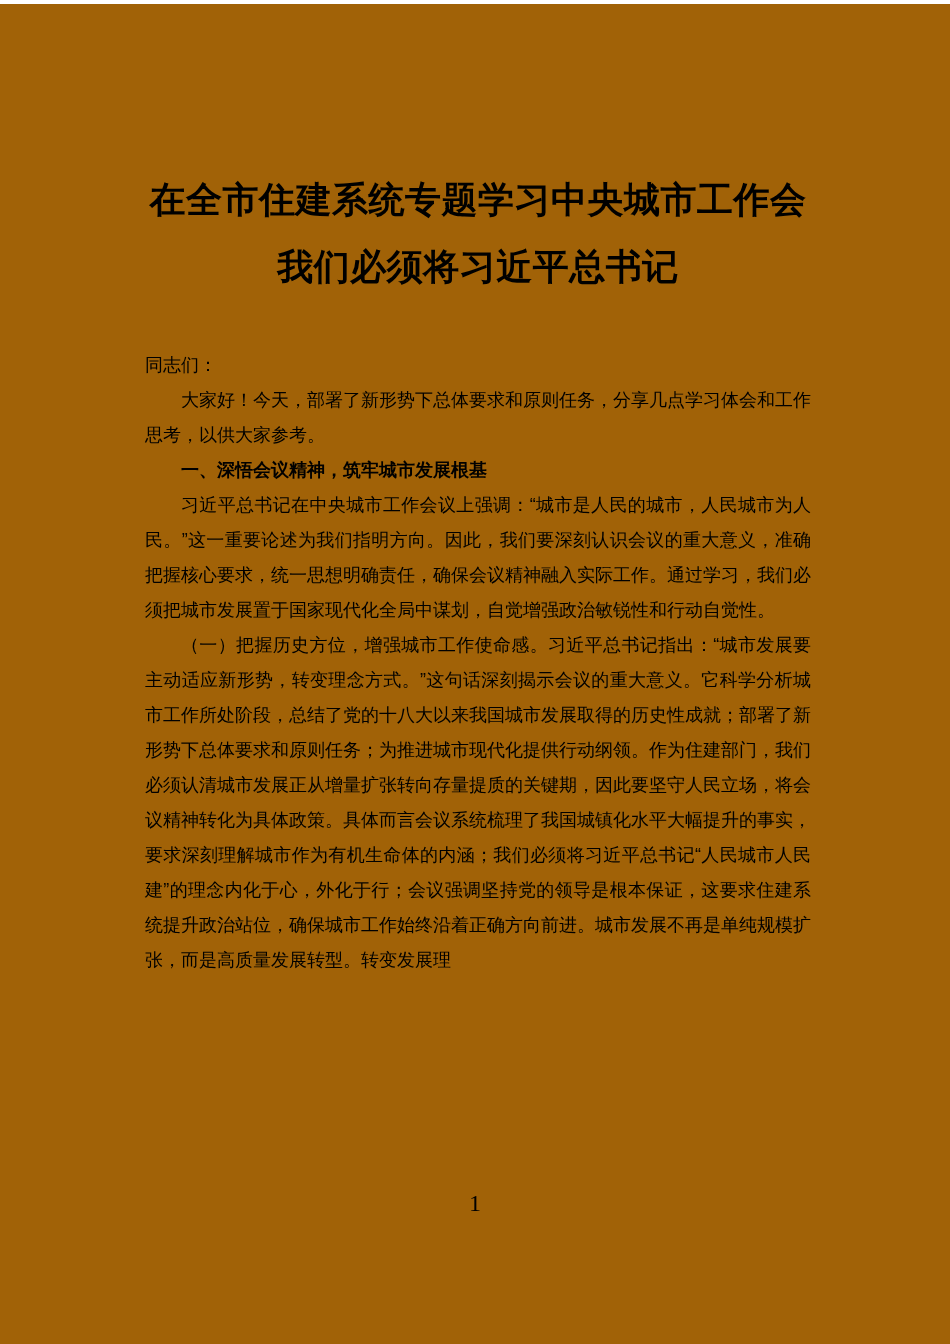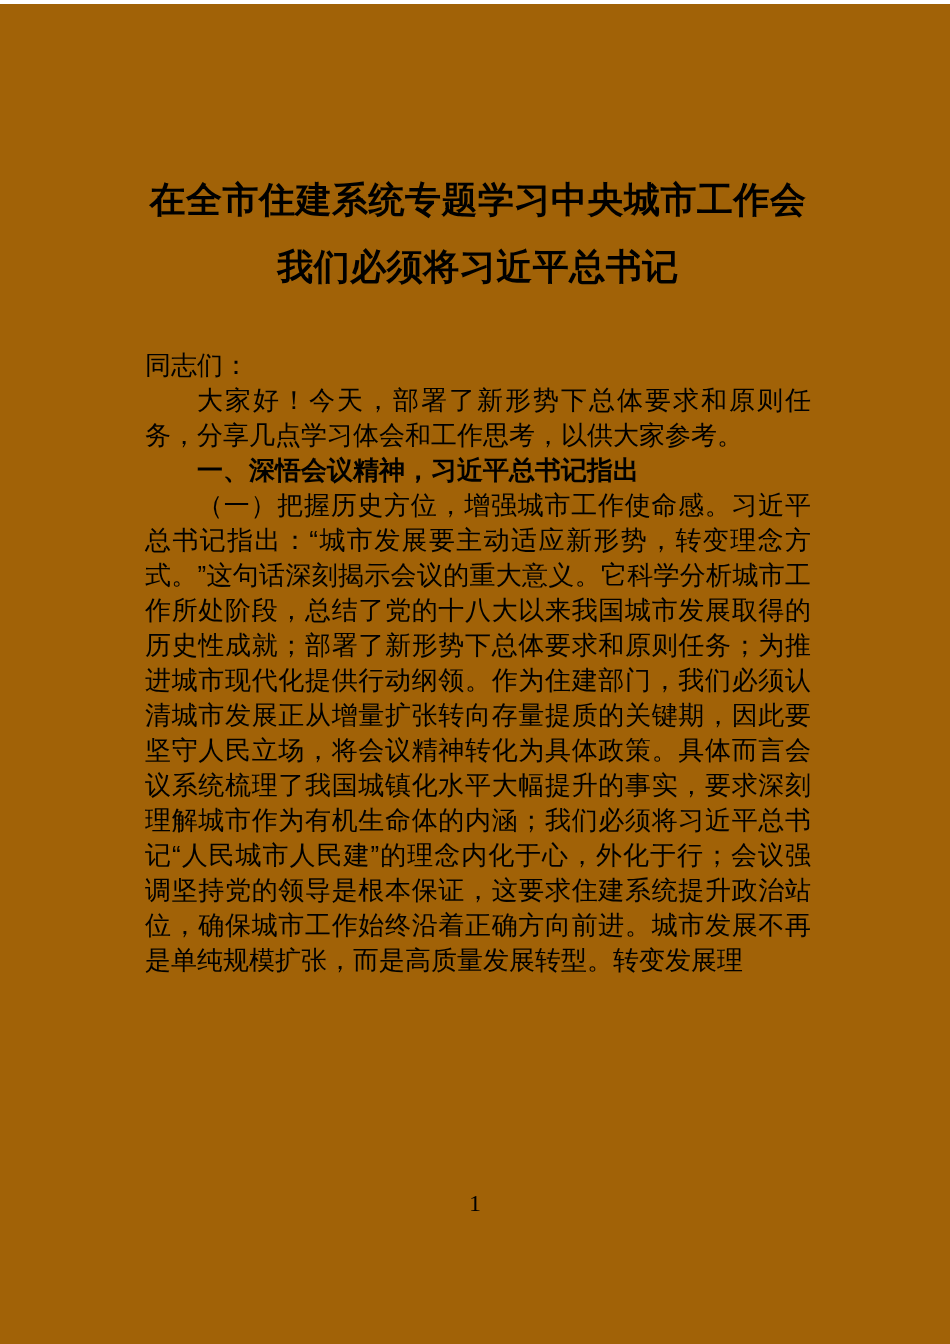--- a/index.html
+++ b/index.html
@@ -25,21 +25,21 @@
     .doc-title {
       font-size: 36px;
       font-weight: 700;
       text-align: center;
       line-height: 67px;
       margin-bottom: 48px;
       letter-spacing: 0.5px;
     }
     .title-line { display: block; }
     .body-text {
-      font-size: 26px;
+      font-size: 18px;
       line-height: 35px;
       text-align: justify;
       text-justify: inter-ideograph;
       word-break: break-all;
     }
     p.salutation { text-indent: 0; }
     p.para { text-indent: 2em; }
     p.heading {
       text-indent: 2em;
       font-weight: 700;
@@ -63,21 +63,22 @@
 
     <h1 class="doc-title">
       <span class="title-line">在全市住建系统专题学习中央城市工作会</span>
       <span class="title-line">我们必须将习近平总书记</span>
     </h1>
 
     <p class="body-text salutation">同志们：</p>
 
     <p class="body-text para">大家好！今天，部署了新形势下总体要求和原则任务，分享几点学习体会和工作思考，以供大家参考。</p>
 
-    <p class="body-text heading">一、深悟会议精神，习近平总书记指出</p>
+    <p class="body-text heading">一、深悟会议精神，筑牢城市发展根基</p>
 
+    <p class="body-text para">习近平总书记在中央城市工作会议上强调：“城市是人民的城市，人民城市为人民。”这一重要论述为我们指明方向。因此，我们要深刻认识会议的重大意义，准确把握核心要求，统一思想明确责任，确保会议精神融入实际工作。通过学习，我们必须把城市发展置于国家现代化全局中谋划，自觉增强政治敏锐性和行动自觉性。</p>
 
     <p class="body-text para">（一）把握历史方位，增强城市工作使命感。习近平总书记指出：“城市发展要主动适应新形势，转变理念方式。”这句话深刻揭示会议的重大意义。它科学分析城市工作所处阶段，总结了党的十八大以来我国城市发展取得的历史性成就；部署了新形势下总体要求和原则任务；为推进城市现代化提供行动纲领。作为住建部门，我们必须认清城市发展正从增量扩张转向存量提质的关键期，因此要坚守人民立场，将会议精神转化为具体政策。具体而言会议系统梳理了我国城镇化水平大幅提升的事实，要求深刻理解城市作为有机生命体的内涵；我们必须将习近平总书记“人民城市人民建”的理念内化于心，外化于行；会议强调坚持党的领导是根本保证，这要求住建系统提升政治站位，确保城市工作始终沿着正确方向前进。城市发展不再是单纯规模扩张，而是高质量发展转型。转变发展理</p>
 
   </div>
 
   <div class="page-number">1</div>
 </div>
 
 </body></html>

